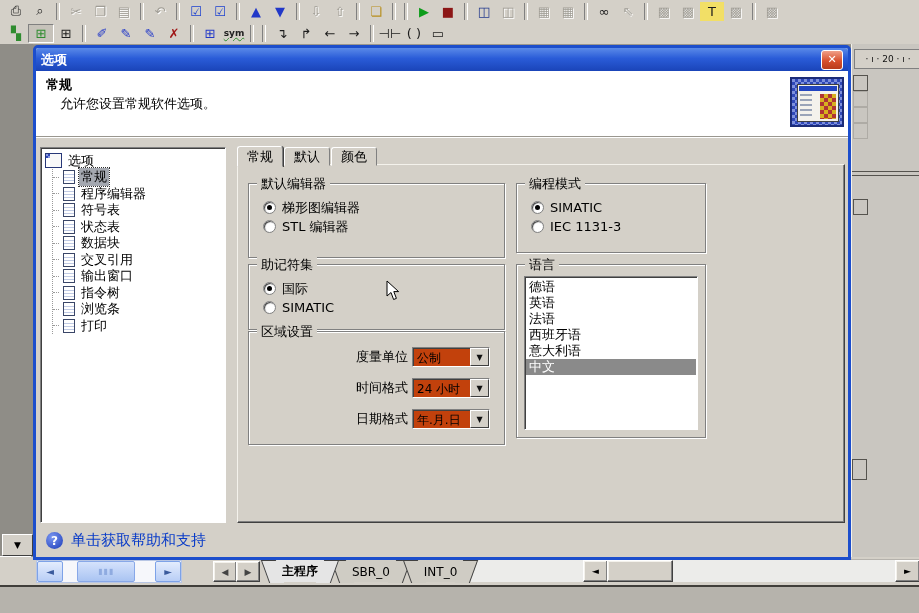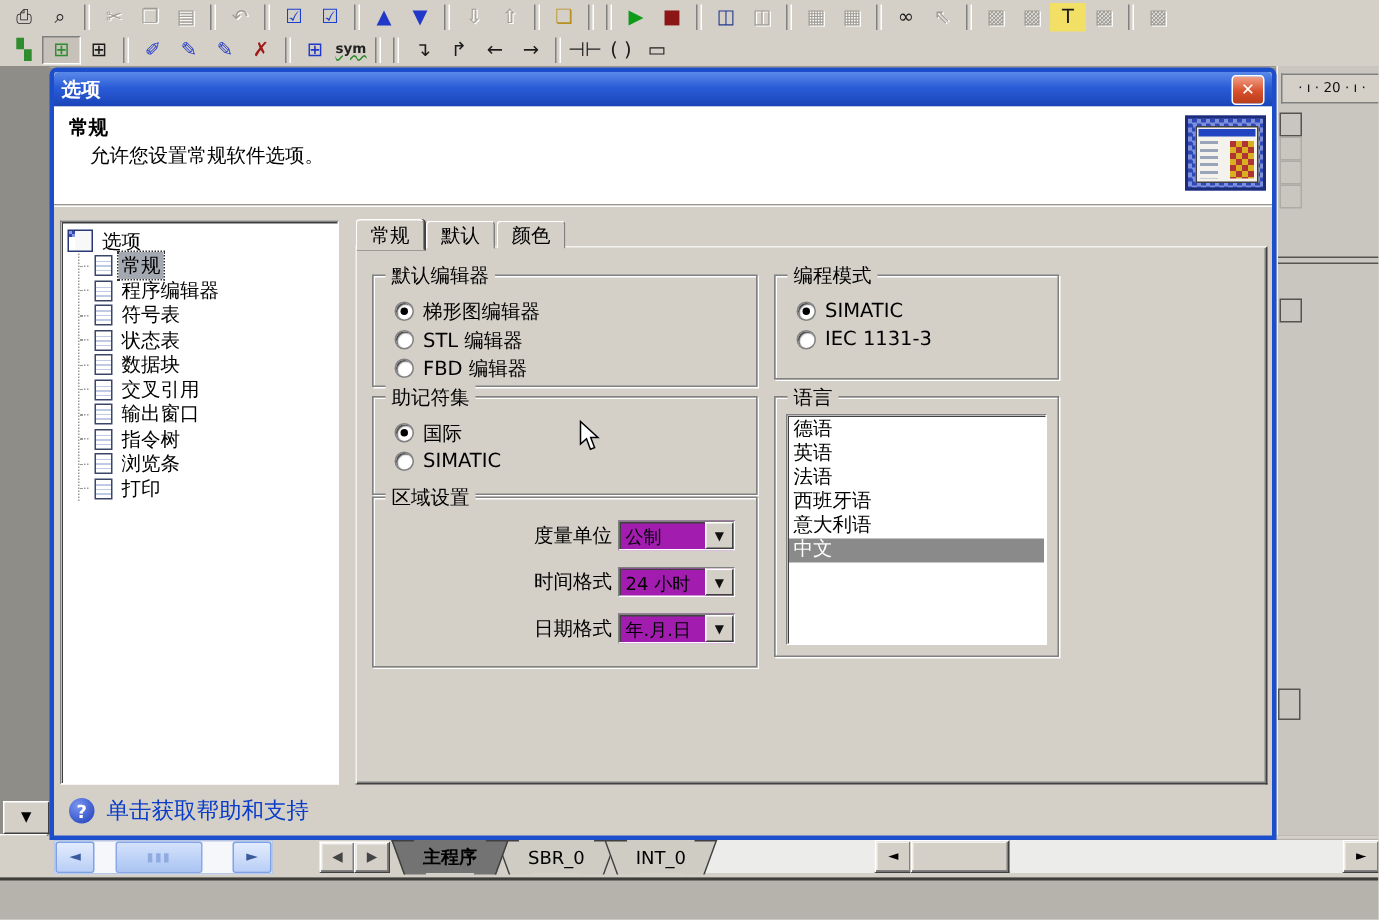--- a/index.html
+++ b/index.html
@@ -40,21 +40,21 @@
   .navbtn{position:absolute;top:4px;width:22px;height:19px;background:#d4d0c8;font-size:9px;color:#444;
     border:1px solid;border-color:#fff #404040 #404040 #fff;box-shadow:inset -1px -1px 0 #808080,inset 1px 1px 0 #f4f2ec;
     display:flex;align-items:center;justify-content:center;}
   .stabs{position:absolute;left:266px;top:2px;height:22px;display:flex;}
   .stab{position:relative;height:21px;padding:1px 10px 0 10px;display:flex;align-items:center;background:#cfccc4;
     margin:0 8px 0 6px;font-size:12px;border-top:1px solid #404040;}
   .stab::before{content:"";position:absolute;left:-7px;top:0;width:14px;height:100%;background:inherit;
     transform:skewX(20deg);border-left:1px solid #404040;border-top:1px solid #404040;}
   .stab::after{content:"";position:absolute;right:-7px;top:0;width:14px;height:100%;background:inherit;
     transform:skewX(-20deg);border-right:1px solid #404040;border-top:1px solid #404040;}
-  .stab.active{background:#737373;font-weight:bold;z-index:2;}
+  .stab.active{background:#e5e5e5;font-weight:bold;z-index:2;}
   .gsb-track{position:absolute;left:424px;top:2px;width:495px;height:22px;background:#ececea;border-top:1px solid #b5b2ac;}
   .gbtn{position:absolute;top:3px;width:23px;height:20px;background:#d4d0c8;font-size:9px;color:#000;
     border:1px solid;border-color:#fff #404040 #404040 #fff;box-shadow:inset -1px -1px 0 #808080,inset 1px 1px 0 #f4f2ec;
     display:flex;align-items:center;justify-content:center;}
   .gthumb{position:absolute;left:607px;top:3px;width:64px;height:20px;background:#d4d0c8;
     border:1px solid;border-color:#fff #404040 #404040 #fff;box-shadow:inset -1px -1px 0 #808080,inset 1px 1px 0 #f4f2ec;}
   
   .dialog{position:absolute;left:33px;top:45px;width:818px;height:515px;box-sizing:border-box;
     background:#d4d0c8;border:3px solid #1c4ecc;border-radius:5px 5px 0 0;z-index:5;}
   .titlebar{height:23px;background:linear-gradient(180deg,#5a8ae8 0%,#2a5cd8 45%,#1a44b8 100%);
@@ -106,21 +106,21 @@
   .radio{width:11px;height:11px;border-radius:50%;background:#fff;flex:0 0 auto;position:relative;
     border:1px solid #808080;box-shadow:inset 1px 1px 1px #404040,inset -1px -1px 0 #fff;}
   .radio.on::after{content:"";position:absolute;left:3px;top:3px;width:5px;height:5px;border-radius:50%;background:#000;}
   .listbox{position:absolute;left:7px;right:7px;top:11px;bottom:7px;background:#fff;box-sizing:border-box;
     border:1px solid;border-color:#808080 #fff #fff #808080;box-shadow:inset 1px 1px 0 #404040;padding:2px 1px;overflow:hidden;}
   .lrow{height:16px;line-height:16px;padding-left:3px;white-space:nowrap;}
   .lrow.sel{background:#8a8a8a;color:#fff;}
   .rrow{position:absolute;right:14px;height:20px;display:flex;align-items:center;}
   .rrow:nth-of-type(1){top:15px;} .rrow:nth-of-type(2){top:46px;} .rrow:nth-of-type(3){top:77px;margin-left:20px;}
   .rlabel{margin-right:4px;white-space:nowrap;}
-  .combo{width:78px;height:20px;background:#a21caf;box-sizing:border-box;display:flex;
+  .combo{width:78px;height:20px;background:#c2410c;box-sizing:border-box;display:flex;
     border:1px solid;border-color:#808080 #fff #fff #808080;box-shadow:inset 1px 1px 0 #404040;}
   .cval{flex:1;font-size:12px;padding:2px 0 0 4px;white-space:nowrap;overflow:hidden;}
   .cbtn{width:17px;background:#d4d0c8;border:1px solid;border-color:#fff #404040 #404040 #fff;
     display:flex;align-items:center;justify-content:center;font-size:8px;color:#111;}
   
   .help{position:absolute;left:10px;top:483px;display:flex;align-items:center;gap:8px;color:#0a3cc8;font-size:15px;}
   .qicon{width:17px;height:17px;border-radius:50%;color:#fff;font-size:12px;font-weight:bold;
     background:radial-gradient(circle at 35% 30%,#7a96f0,#1a3ab8);display:flex;align-items:center;justify-content:center;}
   .btnrow{position:absolute;right:9px;top:483px;display:flex;gap:9px;}
   .dbtn{width:71px;height:21px;background:#d4d0c8;box-sizing:border-box;display:flex;align-items:center;justify-content:center;
@@ -423,24 +423,20 @@
             <div class="ritem">
               <span class="radio on"></span>
               <span class="rlabel">梯形图编辑器</span>
             </div>
 
             <div class="ritem">
               <span class="radio"></span>
               <span class="rlabel">STL 编辑器</span>
             </div>
 
-            <div class="ritem">
-              <span class="radio"></span>
-              <span class="rlabel">FBD 编辑器</span>
-            </div>
           </div>
       </div>
 
       <div class="grp grp-pm">
         <span class="legend">编程模式</span>
         <div>
 
             <div class="ritem">
               <span class="radio on"></span>
               <span class="rlabel">SIMATIC</span>

